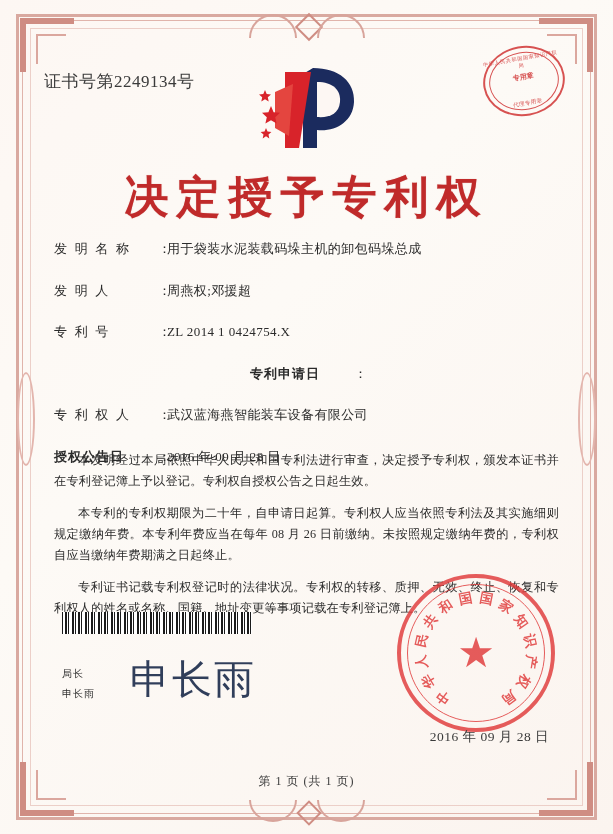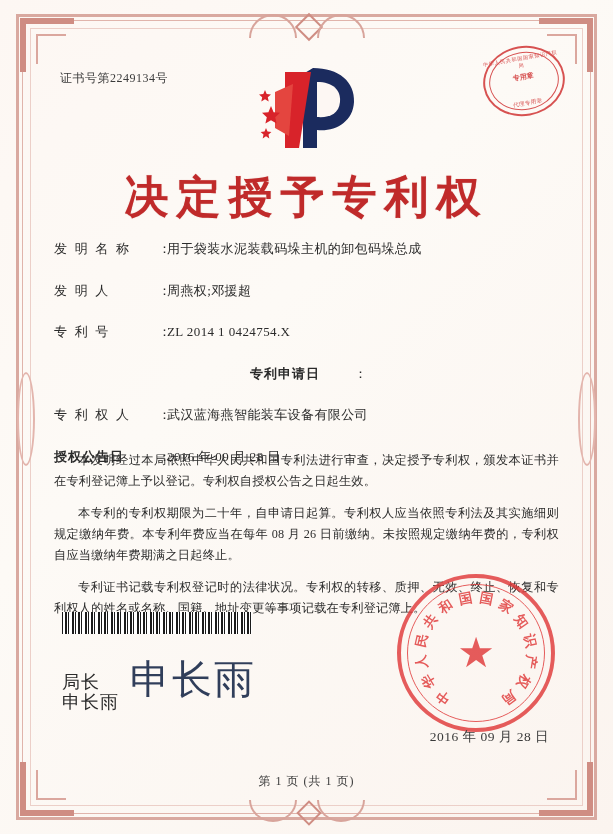--- a/index.html
+++ b/index.html
@@ -155,23 +155,23 @@
     position: absolute;
     left: 40px;
     top: 40px;
     right: 40px;
     bottom: 40px;
   }
 
   
   .cert-number {
     position: absolute;
-    left: 20px;
+    left: 4px;
     top: 30px;
-    font-size: 12px;
+    font-size: 17px;
     color: #3a3a3a;
     letter-spacing: 0.5px;
     white-space: nowrap;
     text-align: center;
   }
 
   
   .top-seal {
     position: absolute;
     right: 8px;
@@ -318,25 +318,24 @@
   .sig-block {
     position: absolute;
     left: 22px;
     top: 618px;
     width: 260px;
   }
   .sig-labels {
     position: absolute;
     left: 0;
     top: 6px;
-    font-size: 18px;
+    font-size: 10px;
     line-height: 20px;
     color: #2b2b2b;
     letter-spacing: 1px;
-    margin-top: 8px;
   }
   .sig-hand {
     position: absolute;
     left: 68px;
     top: -6px;
     font-size: 40px;
     color: #1a2a4a;
     font-family: "DejaVu Serif", serif;
     letter-spacing: 2px;
     transform: rotate(-4deg) skewX(-6px);

